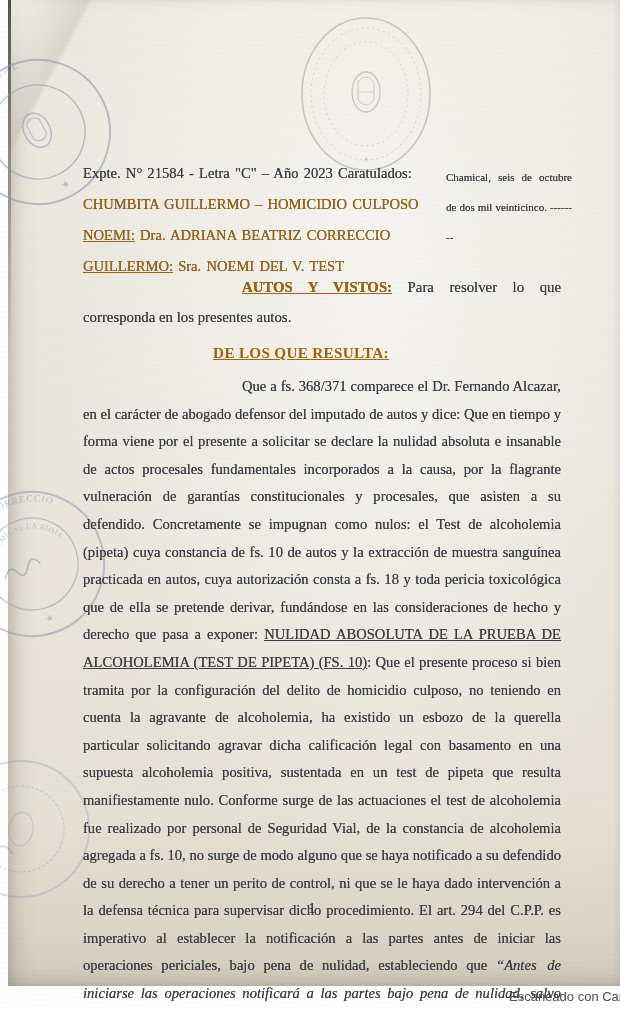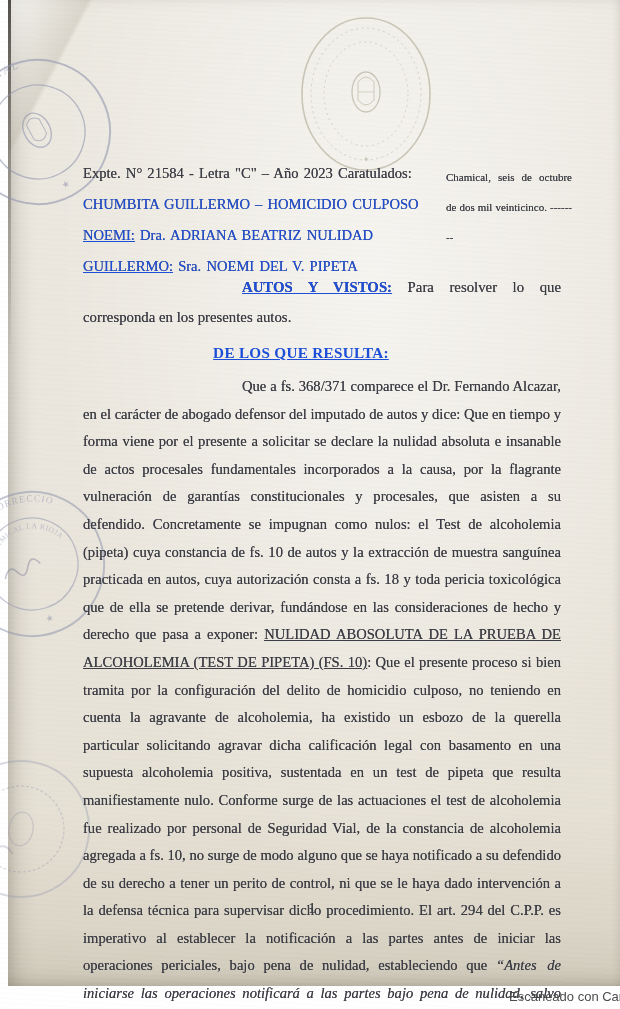--- a/index.html
+++ b/index.html
@@ -25,21 +25,21 @@
   #left-edge-line{
     position:absolute;left:8px;top:0;width:3px;height:360px;
     background:linear-gradient(180deg, rgba(38,34,28,0.78) 0%, rgba(38,34,28,0.35) 45%, rgba(38,34,28,0) 100%);
   }
   #fold-crease{
     position:absolute;left:8px;top:0;width:95px;height:150px;
     background:linear-gradient(118deg, rgba(255,255,255,0.55) 0%, rgba(185,179,164,0.35) 46%, rgba(185,179,164,0.0) 49%);
   }
   
   .txt{color:#3b3c44;text-shadow:0 0 0.45px rgba(59,60,68,0.85);}
-  .hdr{color:#1d4ed8;}
+  .hdr{color:#a16207;}
   #header-left{
     position:absolute;left:83px;top:158px;width:362px;
     font-size:14.6px;line-height:31px;word-spacing:1.5px;
   }
   #date-block{
     position:absolute;left:446px;top:162px;width:126px;
     font-size:11px;line-height:30px;text-align:justify;
   }
   .u{text-decoration:underline;}
   .b{font-weight:bold;text-align:right;}
@@ -121,22 +121,22 @@
   <svg class="stamp" style="left:-56px;top:752px;opacity:0.32;transform:rotate(10deg);" width="154" height="154" viewBox="-77 -77 154 154">
     <circle cx="0" cy="0" r="68" fill="none" stroke="#8b90ab" stroke-width="2"></circle>
     <circle cx="0" cy="0" r="43" fill="none" stroke="#8b90ab" stroke-width="1.3" stroke-dasharray="3 2"></circle>
     <ellipse cx="0" cy="0" rx="12" ry="17" fill="none" stroke="#8b90ab" stroke-width="1.2"></ellipse>
     <path d="M -24,26 q 10,-12 20,0" fill="none" stroke="#6a6f8e" stroke-width="2" opacity="0.7"></path>
   </svg>
 
   <div id="header-left" class="txt">
     <div>Expte. N° 21584 - Letra "C" – Año 2023 Caratulados:</div>
     <div class="hdr">CHUMBITA GUILLERMO – HOMICIDIO CULPOSO</div>
-    <div><span class="u hdr">NOEMI:</span><span class="hdr"> Dra. ADRIANA BEATRIZ NULIDAD</span></div>
-    <div><span class="u hdr">GUILLERMO:</span><span class="hdr"> Sra. NOEMI DEL V. PIPETA</span></div>
+    <div><span class="u hdr">NOEMI:</span><span class="hdr"> Dra. ADRIANA BEATRIZ CORRECCIO</span></div>
+    <div><span class="u hdr">GUILLERMO:</span><span class="hdr"> Sra. NOEMI DEL V. TEST</span></div>
   </div>
 
   <div id="date-block" class="txt">Chamical, seis de octubre de dos mil veinticinco. --------</div>
 
   <div id="autos-par" class="txt">
     <span class="b u hdr">AUTOS Y VISTOS:</span><span> Para resolver lo que corresponda en los presentes autos.</span>
   </div>
 
   <div id="resulta-heading">
     <span class="b u hdr">DE LOS QUE RESULTA:</span>

